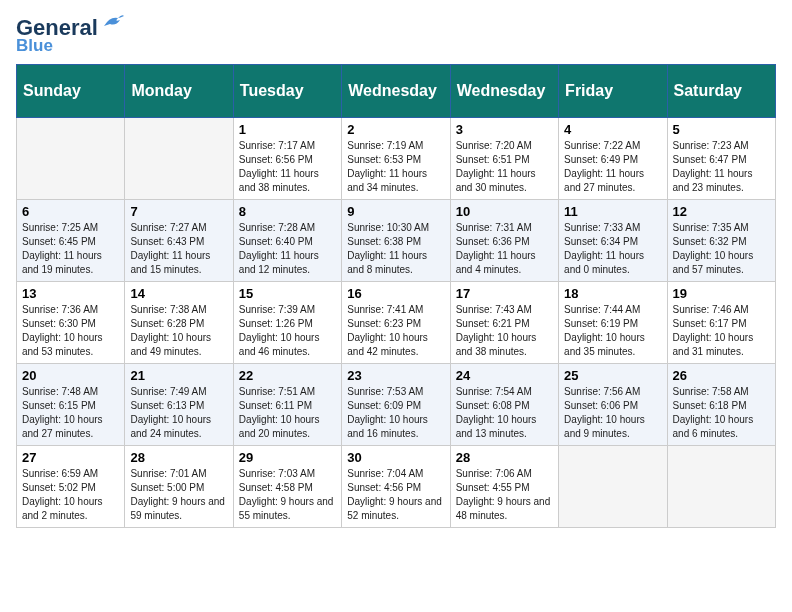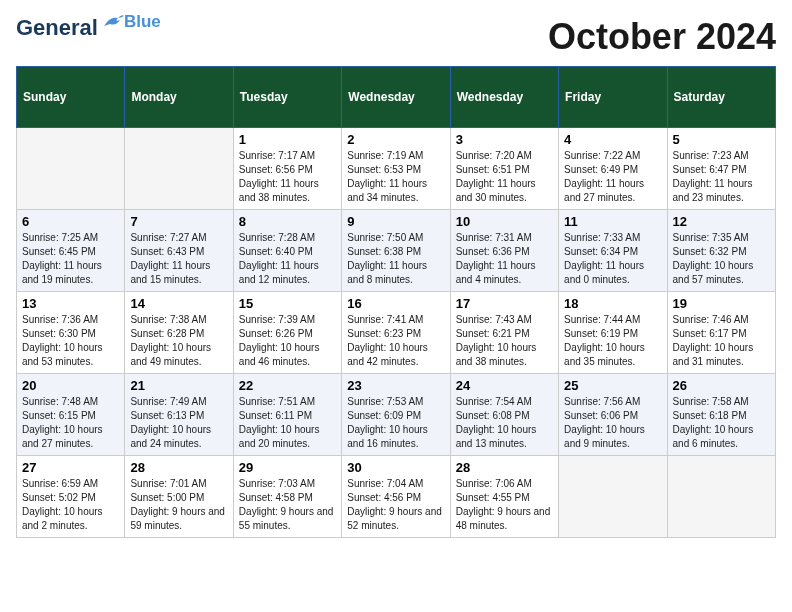--- a/index.html
+++ b/index.html
@@ -11,46 +11,46 @@
       padding: 16px;
     }
     .header {
       display: flex;
       justify-content: space-between;
       align-items: flex-start;
       margin-bottom: 8px;
     }
     .logo {
       display: flex;
-      flex-direction: row;
+      flex-direction: column;
       align-items: flex-start;
     }
     .title-section {
       text-align: right;
     }
     .month-title {
       font-size: 36px;
       font-weight: bold;
       color: #1a1a1a;
     }
     .location {
       font-size: 16px;
       color: #333;
     }
     table {
       width: 100%;
       border-collapse: collapse;
       font-size: 11px;
     }
     thead th {
-      background: #14532d;
+      background: #0f766e;
       color: #fff;
-      padding: 23px 6px;
+      padding: 17px 6px;
       text-align: left;
-      font-size: 12px;
+      font-size: 16px;
       font-weight: bold;
       border: 1px solid #2a5fa8;
     }
     tbody td {
       border: 1px solid #ccc;
       vertical-align: top;
       padding: 4px 5px;
       width: 108px;
       min-height: 80px;
       height: 80px;
@@ -88,21 +88,20 @@
       <div style="margin-left:2px; margin-top:-8px;">
         <svg width="22" height="16" viewBox="0 0 22 16">
           <path d="M2 12 Q8 2 16 4 Q12 8 18 6 Q14 12 8 10 Z" fill="#4a90d9"></path>
           <path d="M16 4 Q20 0 22 2 Q18 4 16 4 Z" fill="#4a90d9"></path>
         </svg>
       </div>
     </div>
     <div style="font-size:17px; font-weight:bold; color:#4a90d9; margin-top:-4px;">Blue</div>
   </div>
   <div class="title-section">
-    <div class="month-title">October 2024</div>
   </div>
 </div>
 
 <table>
   <thead>
     <tr>
     <th>Sunday</th>
         <th>Monday</th>
         <th>Tuesday</th>
         <th>Wednesday</th>
@@ -160,21 +159,21 @@
 Daylight: 11 hours and 15 minutes.</div>
         </td>
         <td>
           <span class="day-number">8</span>
           <div class="day-info">Sunrise: 7:28 AM
 Sunset: 6:40 PM
 Daylight: 11 hours and 12 minutes.</div>
         </td>
         <td>
           <span class="day-number">9</span>
-          <div class="day-info">Sunrise: 7:50 AM
+          <div class="day-info">Sunrise: 10:30 AM
 Sunset: 6:38 PM
 Daylight: 11 hours and 8 minutes.</div>
         </td>
         <td>
           <span class="day-number">10</span>
           <div class="day-info">Sunrise: 7:31 AM
 Sunset: 6:36 PM
 Daylight: 11 hours and 4 minutes.</div>
         </td>
         <td>
@@ -199,21 +198,21 @@
         </td>
         <td>
           <span class="day-number">14</span>
           <div class="day-info">Sunrise: 7:38 AM
 Sunset: 6:28 PM
 Daylight: 10 hours and 49 minutes.</div>
         </td>
         <td>
           <span class="day-number">15</span>
           <div class="day-info">Sunrise: 7:39 AM
-Sunset: 6:26 PM
+Sunset: 1:26 PM
 Daylight: 10 hours and 46 minutes.</div>
         </td>
         <td>
           <span class="day-number">16</span>
           <div class="day-info">Sunrise: 7:41 AM
 Sunset: 6:23 PM
 Daylight: 10 hours and 42 minutes.</div>
         </td>
         <td>
           <span class="day-number">17</span>

